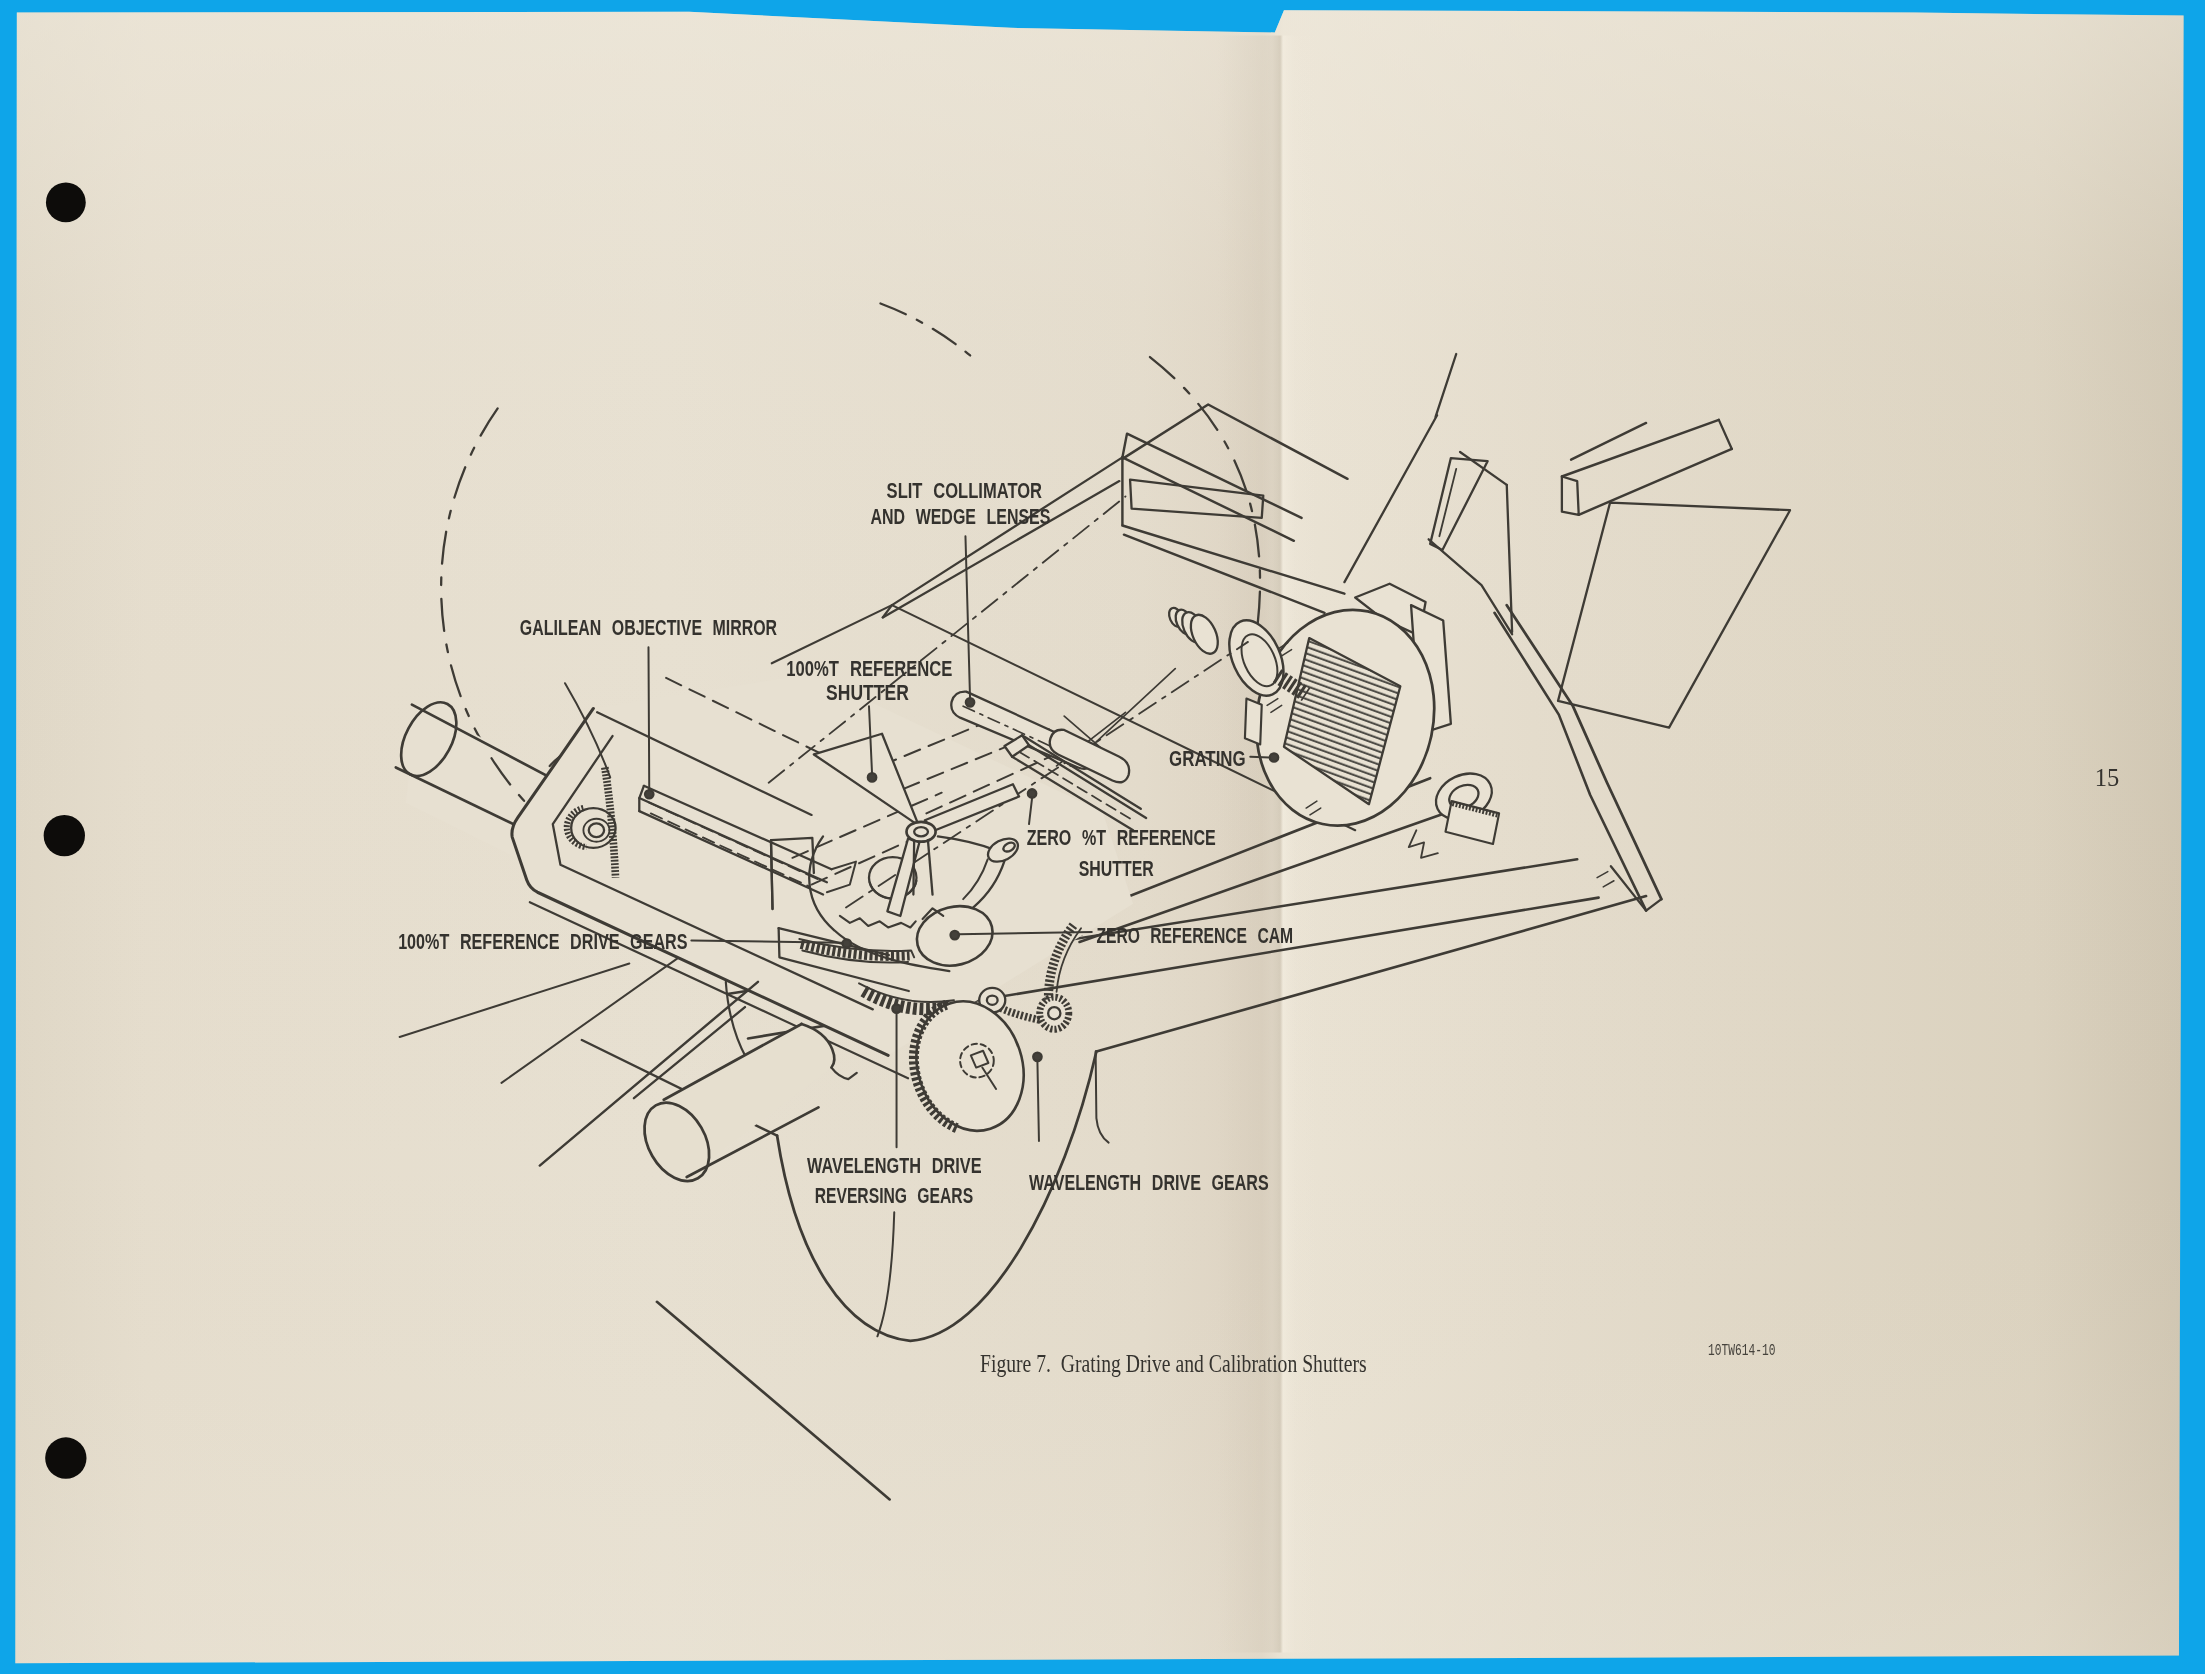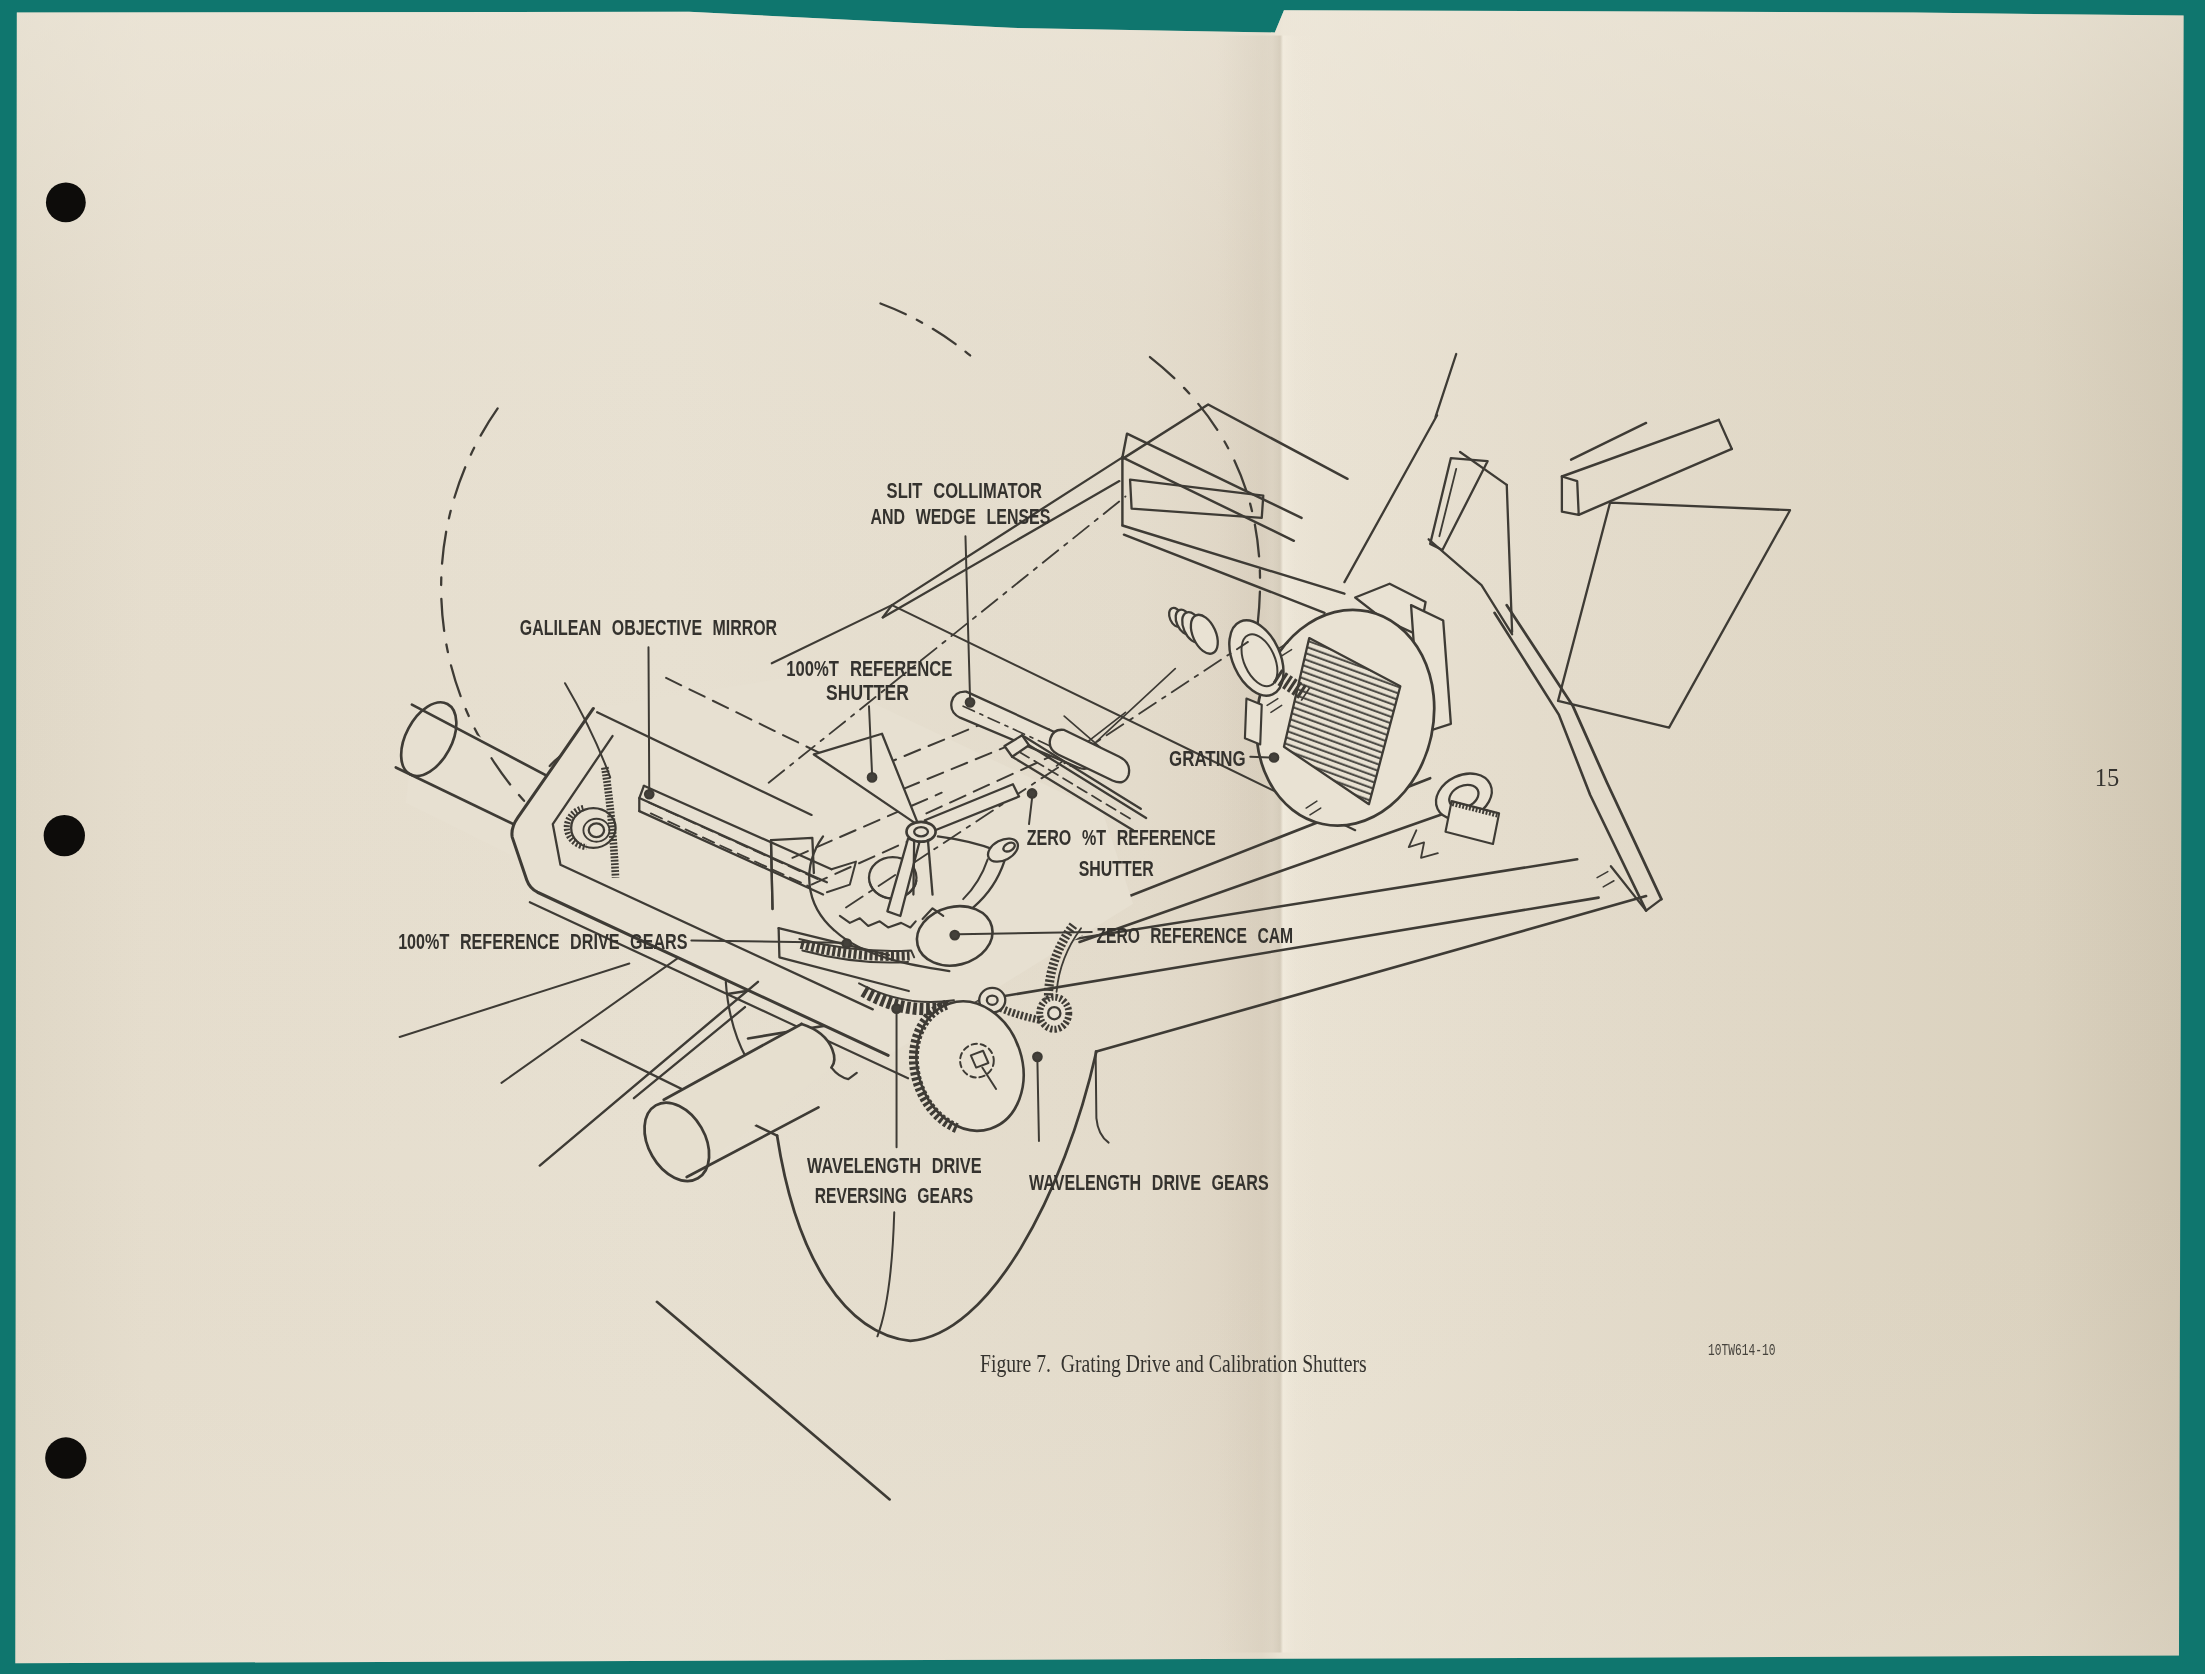--- a/index.html
+++ b/index.html
@@ -1,16 +1,16 @@
 <!DOCTYPE html>
 <html style="font-size:12.3px"><head>
 <meta charset="utf-8">
 <style>
   html,body{margin:0;padding:0;background:#0d0c0a;}
-  #page{position:relative;width:2205px;height:1675px;background:#0f766e;overflow:hidden;
+  #page{position:relative;width:2205px;height:1675px;background:#0ea5e9;overflow:hidden;
         font-family:"Liberation Sans", sans-serif;}
   svg{position:absolute;left:0;top:0;}
   .lbl{font-family:"Liberation Sans", sans-serif;font-weight:bold;fill:#34322e;font-size:29px;word-spacing:11px;}
   .cap{font-family:"Liberation Serif", serif;fill:#35332f;font-size:32px;}
   .mono{font-family:"Liberation Mono", monospace;fill:#45423c;font-size:22px;}
 </style>
 </head>
 <body>
 <div id="page">
 <svg width="2205" height="1675" viewBox="0 0 2880 2187">

